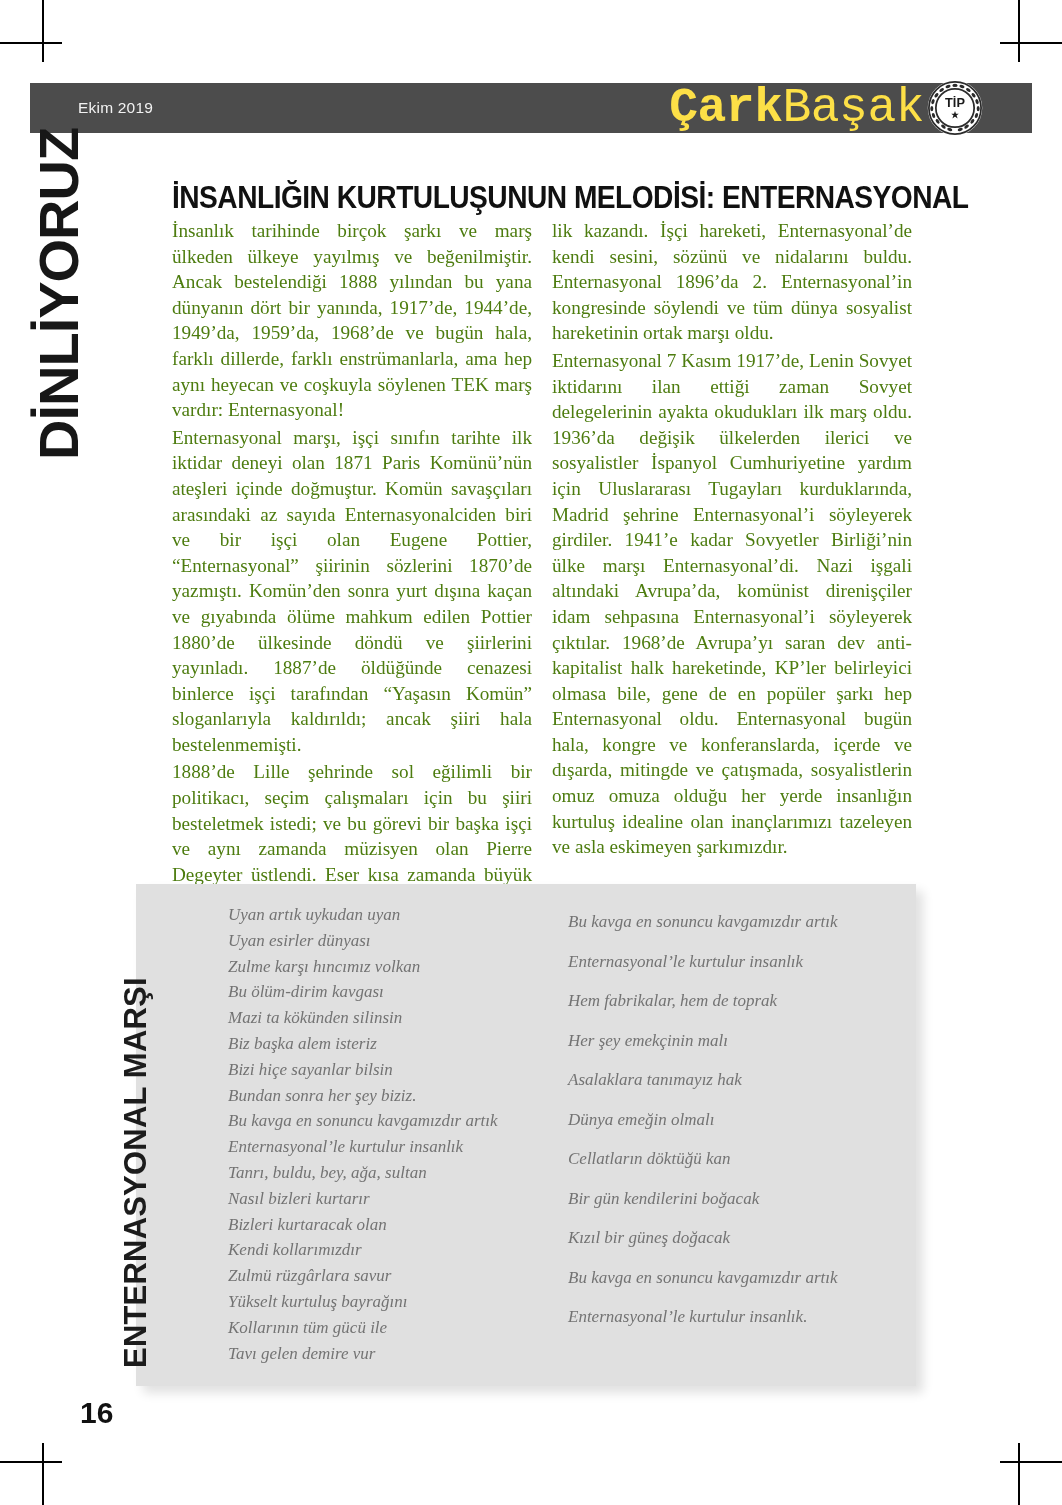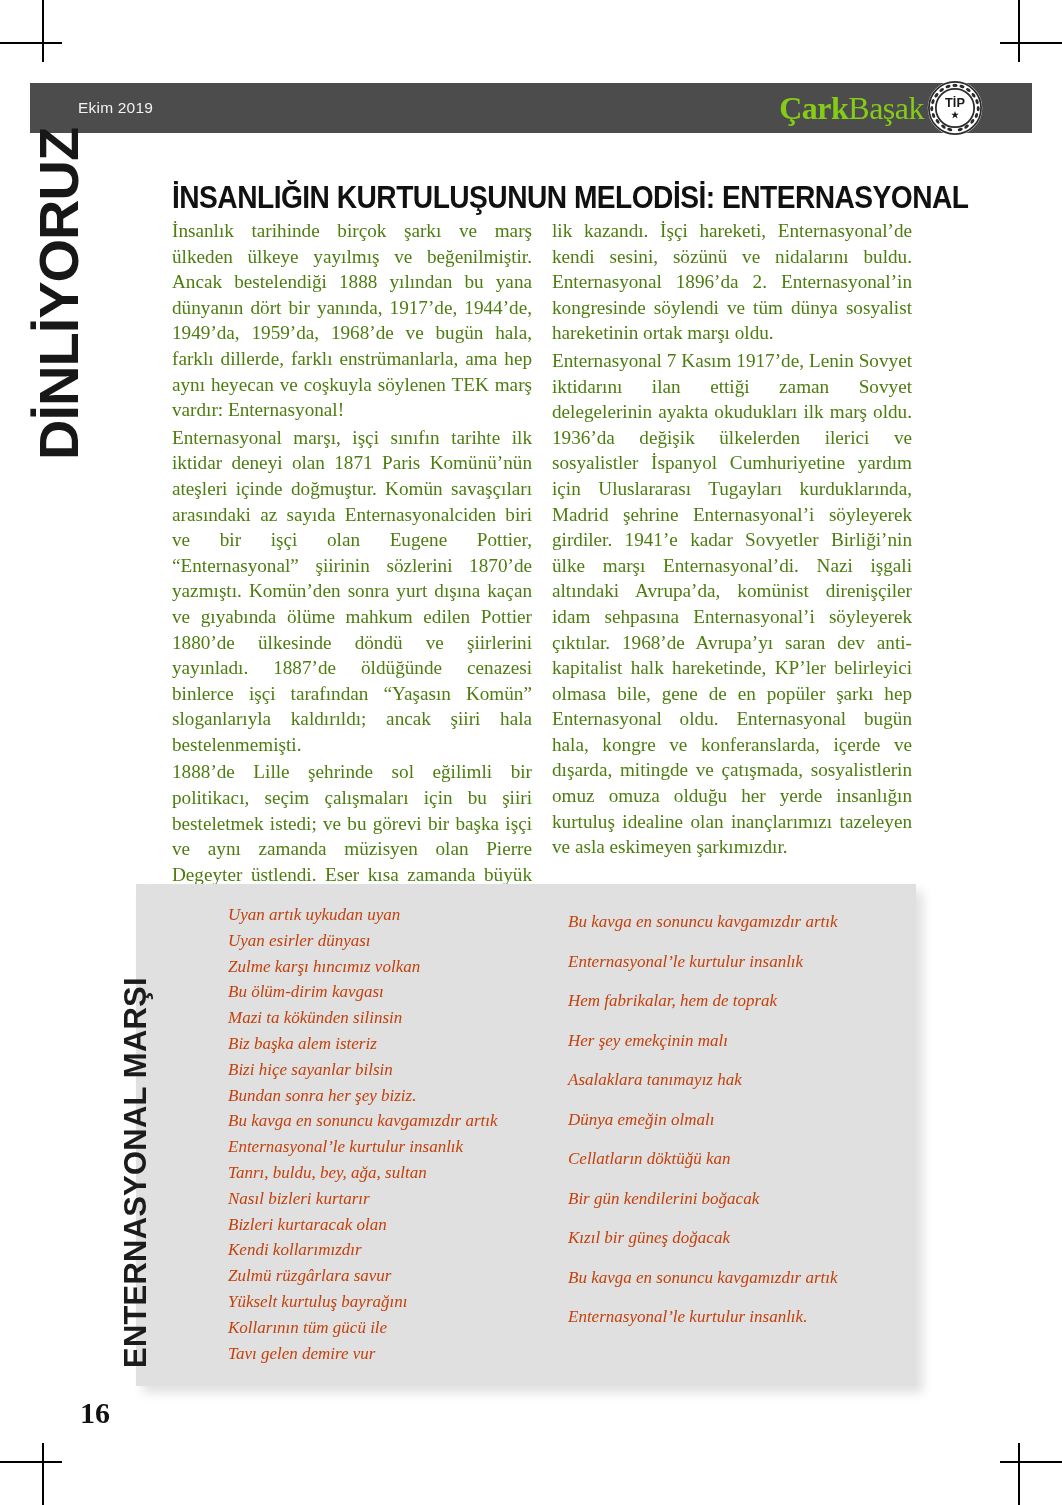--- a/index.html
+++ b/index.html
@@ -47,23 +47,23 @@
     font-size: 15.5px;
     letter-spacing: 0.2px;
     margin-left: 48px;
     white-space: nowrap;
   }
   .masthead {
     position: absolute;
     right: 108px;
     top: 50%;
     transform: translateY(-50%);
-    font-family: Liberation Serif, serif;
-    font-size: 32px;
-    color: #84cc16;
+    font-family: Liberation Mono, monospace;
+    font-size: 48px;
+    color: #fde047;
     white-space: nowrap;
     letter-spacing: -0.5px;
   }
   .masthead .m-bold { font-weight: bold; }
   .masthead .m-reg  { font-weight: normal; }
 
   .emblem {
     position: absolute;
     right: 48px;
     top: 50%;
@@ -155,21 +155,21 @@
     font-size: 31px;
     letter-spacing: 0.2px;
     color: #1c1c1c;
     white-space: nowrap;
   }
 
   .lyrics-col {
     position: absolute;
     font-family: "Liberation Serif", serif;
     font-style: italic;
-    color: #c2410c;
+    color: #737373;
   }
   #lyrics-col-1 {
     left: 92px;
     top: 18px;
     width: 310px;
     font-size: 17px;
     line-height: 25.8px;
   }
   #lyrics-col-2 {
     left: 432px;
@@ -178,21 +178,21 @@
     font-size: 17px;
     line-height: 39.5px;
   }
   .lyric-line { white-space: nowrap; }
 
   
   .page-number {
     position: absolute;
     left: 80px;
     top: 1396px;
-    font-family: Liberation Serif, serif;
+    font-family: Liberation Sans, sans-serif;
     font-weight: bold;
     font-size: 30px;
     color: #111;
   }
 </style>
 </head>
 <body>
 
 <div class="crop h crop-tl-h"></div>
 <div class="crop v crop-tl-v"></div>

